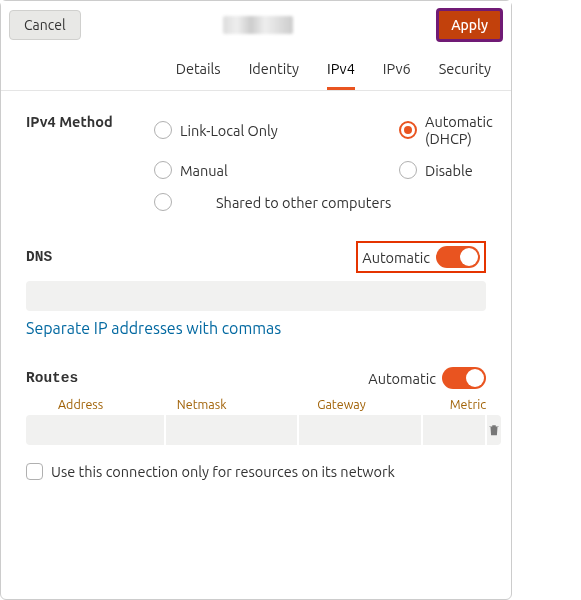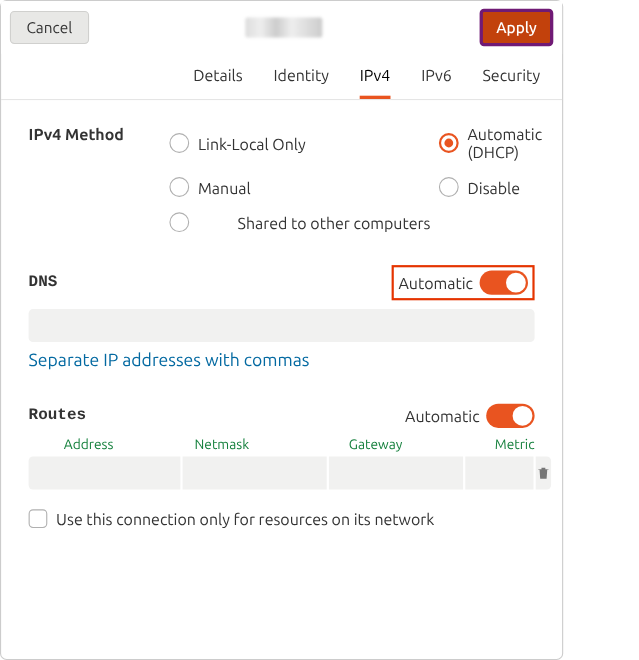--- a/index.html
+++ b/index.html
@@ -32,21 +32,21 @@
     .toggle-wrap { display: flex; align-items: center; gap: 6px; }
     .toggle-label { font-size: 14.5px; }
     .toggle { width: 44px; height: 22px; background: #e95420; border-radius: 11px; position: relative; cursor: pointer; }
     .toggle::after { content: ""; position: absolute; width: 18px; height: 18px; background: #fff; border-radius: 50%; top: 2px; right: 2px; }
     .highlight-box { border: 2px solid #e53400; padding: 3px 4px; display: flex; align-items: center; gap: 6px; }
     
     .text-input { width: 100%; height: 30px; background: #f1f1f0; border: none; border-radius: 4px; padding: 0 8px; font-size: 14px; }
     .helper { font-size: 16px; color: #0369a1; margin-top: 8px; }
     
     .routes-table { margin-top: 6px; }
-    .routes-header { display: flex; font-size: 12.5px; color: #15803d; padding: 0 0 4px; gap: 26px; }
+    .routes-header { display: flex; font-size: 12.5px; color: #a16207; padding: 0 0 4px; gap: 26px; }
     .col-addr { width: 140px; padding-left: 32px; }
     .col-netmask { width: 133px; }
     .col-gateway { width: 124px; }
     .col-metric { flex: 1; }
     .routes-row { display: flex; gap: 2px; align-items: center; }
     .routes-row input { height: 30px; background: #f1f1f0; border: none; font-size: 14px; padding: 0 6px; }
     .routes-row .c1 { width: 138px; border-radius: 4px 0 0 4px; }
     .routes-row .c2 { width: 131px; }
     .routes-row .c3 { width: 122px; }
     .routes-row .c4 { width: 62px; }

